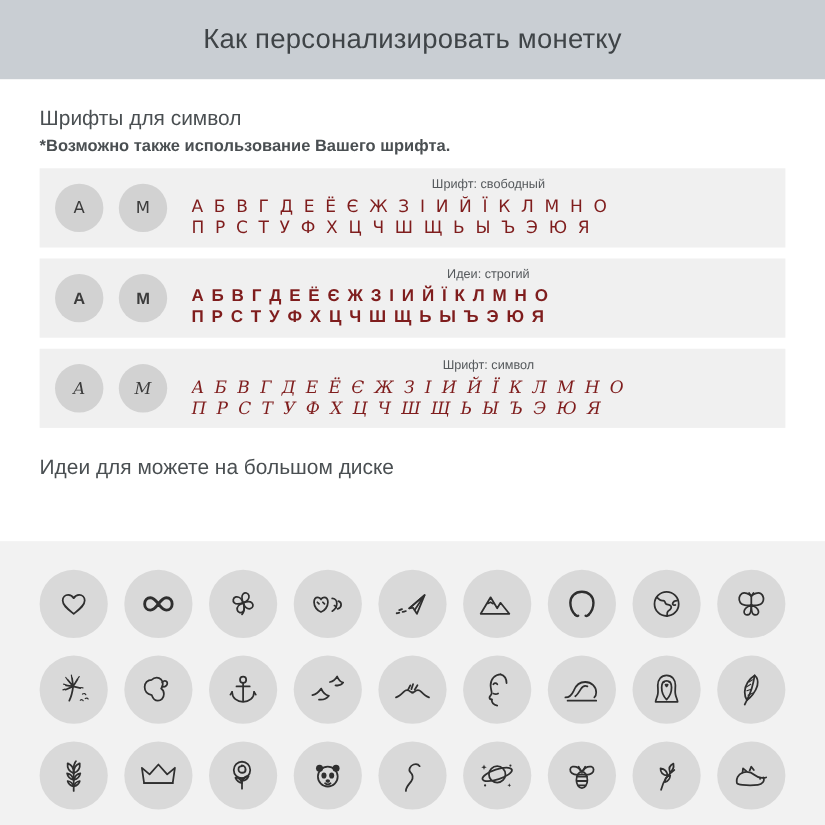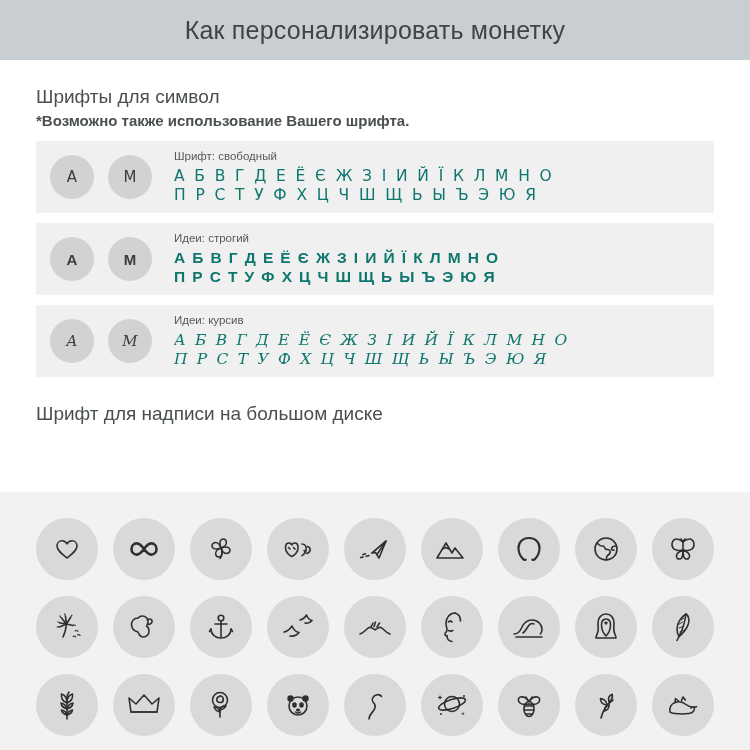--- a/index.html
+++ b/index.html
@@ -15,21 +15,21 @@
     overflow: hidden;
   }
   .page {
     position: relative;
     width: 750px;
     height: 750px;
     box-sizing: border-box;
   }
   
   .header {
-    height: 60px;
+    height: 72px;
     background: #c9ced3;
     display: flex;
     align-items: center;
     justify-content: center;
   }
   .header-title {
     font-size: 25px;
     font-weight: 400;
     color: #3f4447;
     letter-spacing: 0.2px;
@@ -76,23 +76,24 @@
   .coin.small-gap { margin-right: 22px; }
   .coin-letter { font-size: 15px; line-height: 1; }
   .font-info {
     flex: 1 1 auto;
     overflow: hidden;
   }
   .font-label {
     font-size: 11.5px;
     color: #55595c;
     margin-bottom: 5px;
+    text-align: center;
   }
   .alpha {
-    color: #0f766e;
+    color: #7f1d1d;
     white-space: nowrap;
   }
   .alpha div { line-height: 1.22; }
 
   
   .f-free .alpha { font-family: "DejaVu Sans", sans-serif; font-size: 15.5px; letter-spacing: 2.4px; }
   .f-free .coin-letter { font-family: "DejaVu Sans", sans-serif; }
   
   .f-strict .alpha { font-family: "Liberation Sans", sans-serif; font-size: 15.5px; font-weight: 600; letter-spacing: 1.4px; }
   .f-strict .coin-letter { font-family: "Liberation Sans", sans-serif; font-weight: 600; }
@@ -183,29 +184,29 @@
     </div>
 
     <div class="font-row f-cursive">
       <div class="coin">
         <span class="coin-letter">А</span>
       </div>
       <div class="coin small-gap">
         <span class="coin-letter">М</span>
       </div>
       <div class="font-info">
-        <div class="font-label">Идеи: курсив</div>
+        <div class="font-label">Шрифт: символ</div>
         <div class="alpha">
           <div>А Б В Г Д Е Ё Є Ж З І И Й Ї К Л М Н О</div>
           <div>П Р С Т У Ф Х Ц Ч Ш Щ Ь Ы Ъ Э Ю Я</div>
         </div>
       </div>
     </div>
 
-    <div class="sec-title">Шрифт для надписи на большом диске</div>
+    <div class="sec-title">Идеи для можете на большом диске</div>
   </div>
 
   <div class="icon-area">
     <div class="icon-grid">
 
       <div class="icon-cell">
         <svg width="34" height="34" viewBox="0 0 34 34">
             <path class="stroke" d="M17 26C12 22 7 18.5 7 14c0-3.2 2.4-5.2 5-5.2 2 0 3.9 1.2 5 3 1.1-1.8 3-3 5-3 2.6 0 5 2 5 5.2 0 4.5-5 8-10 12z"></path>
           </svg>
       </div>

